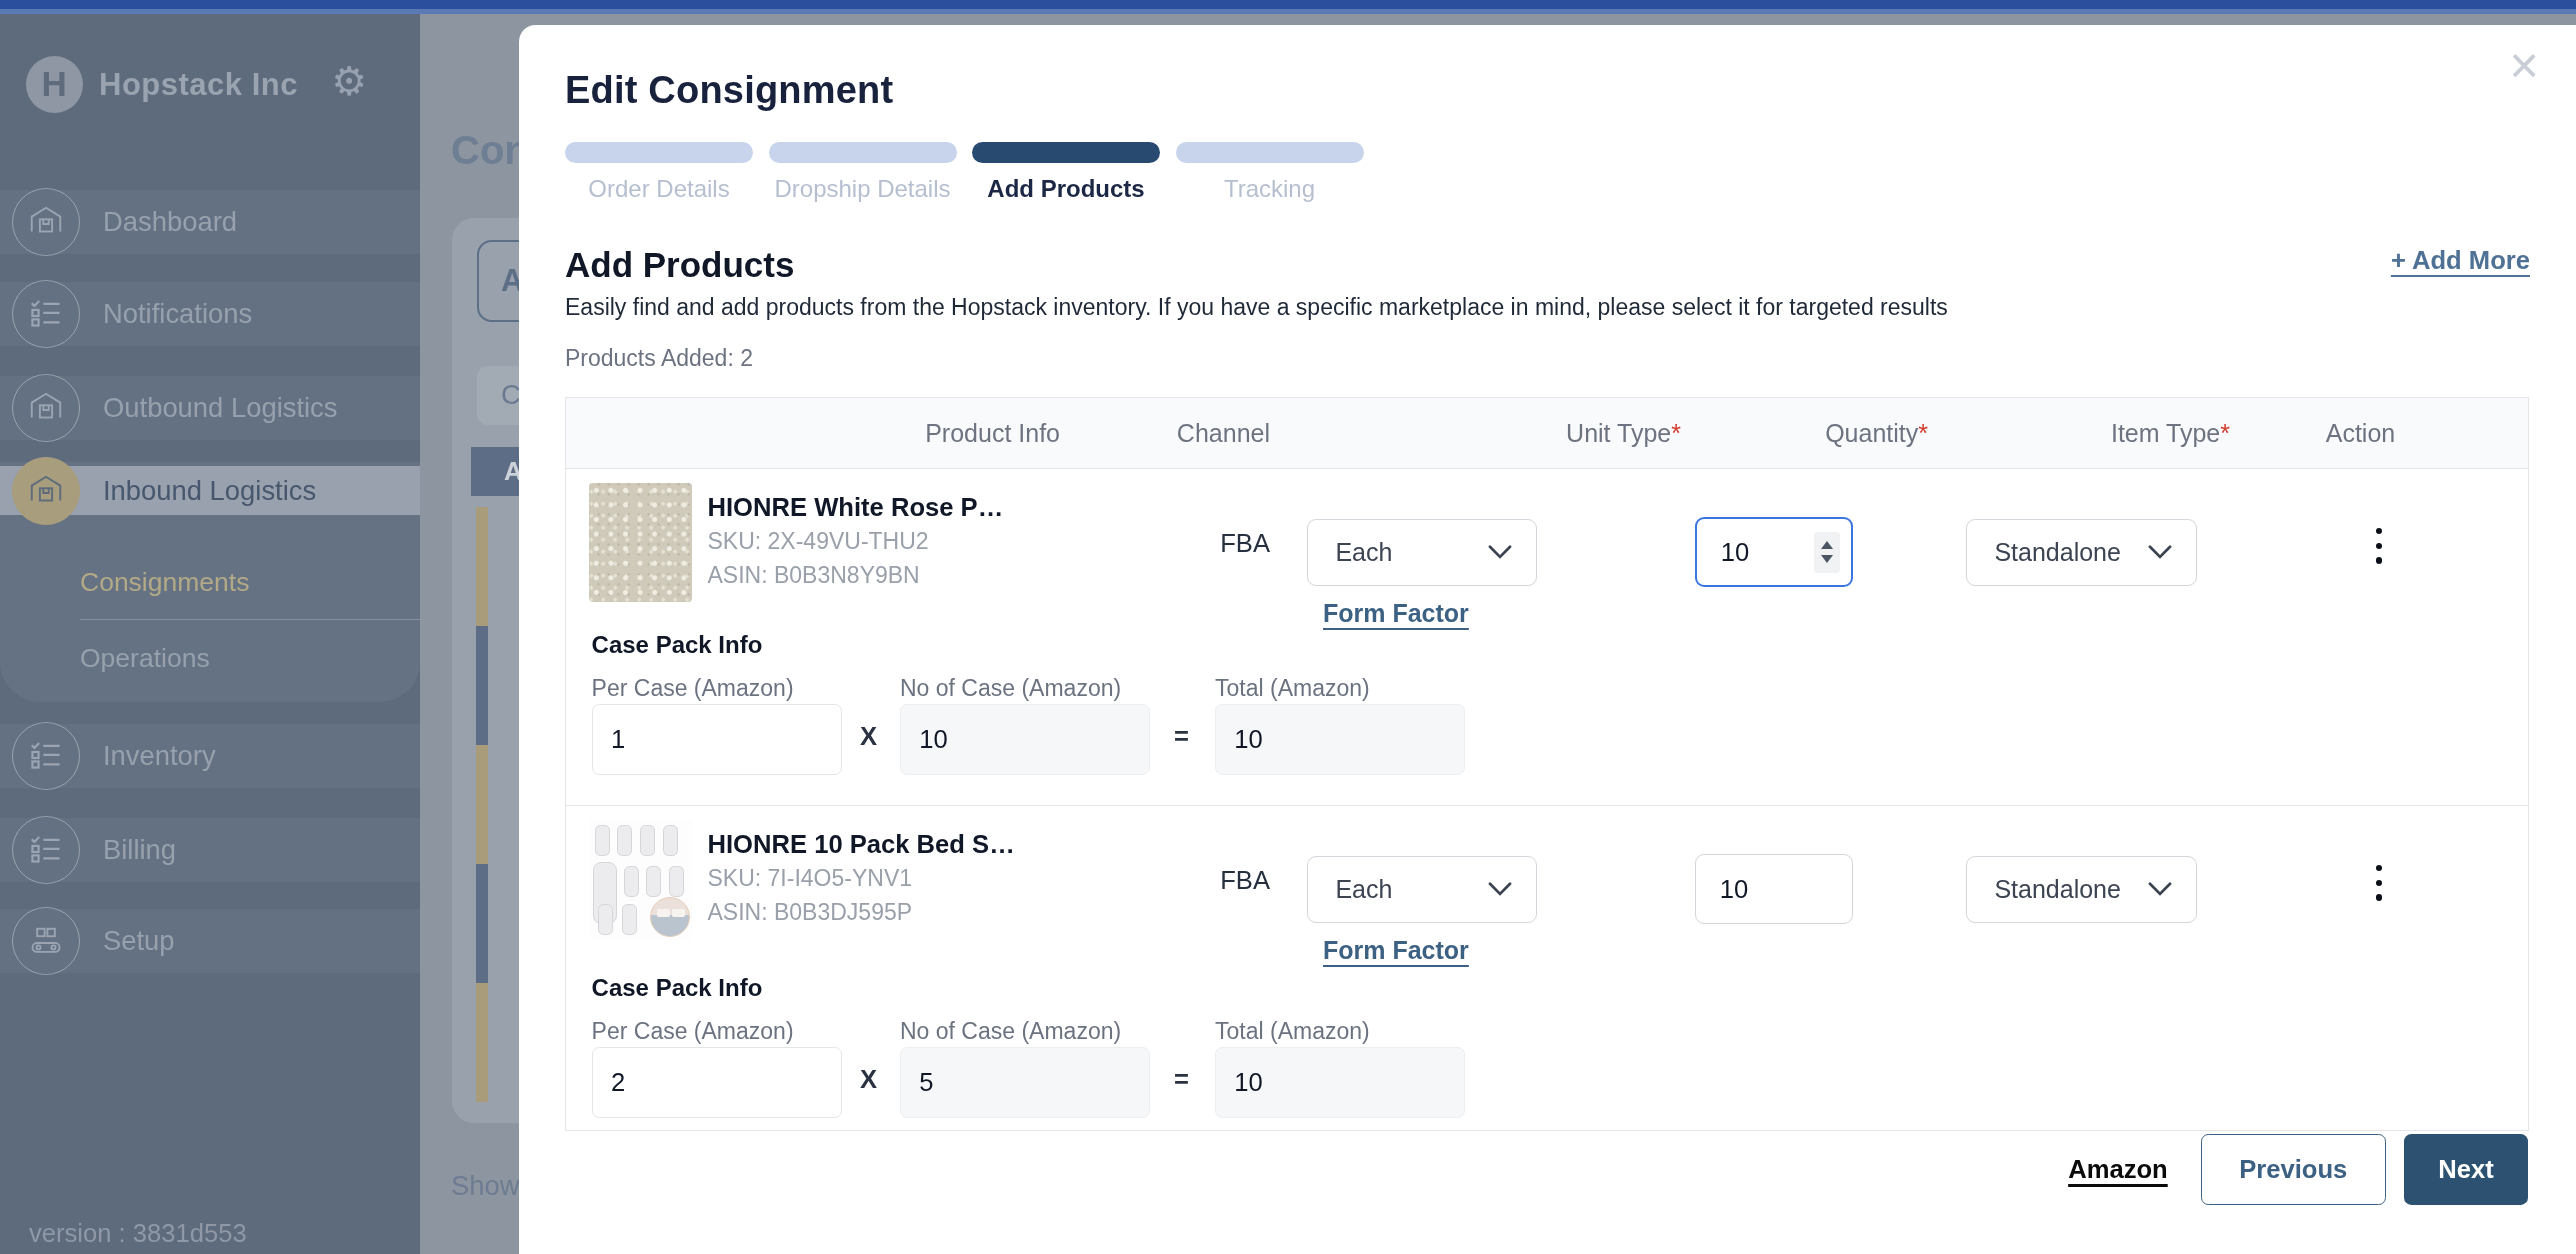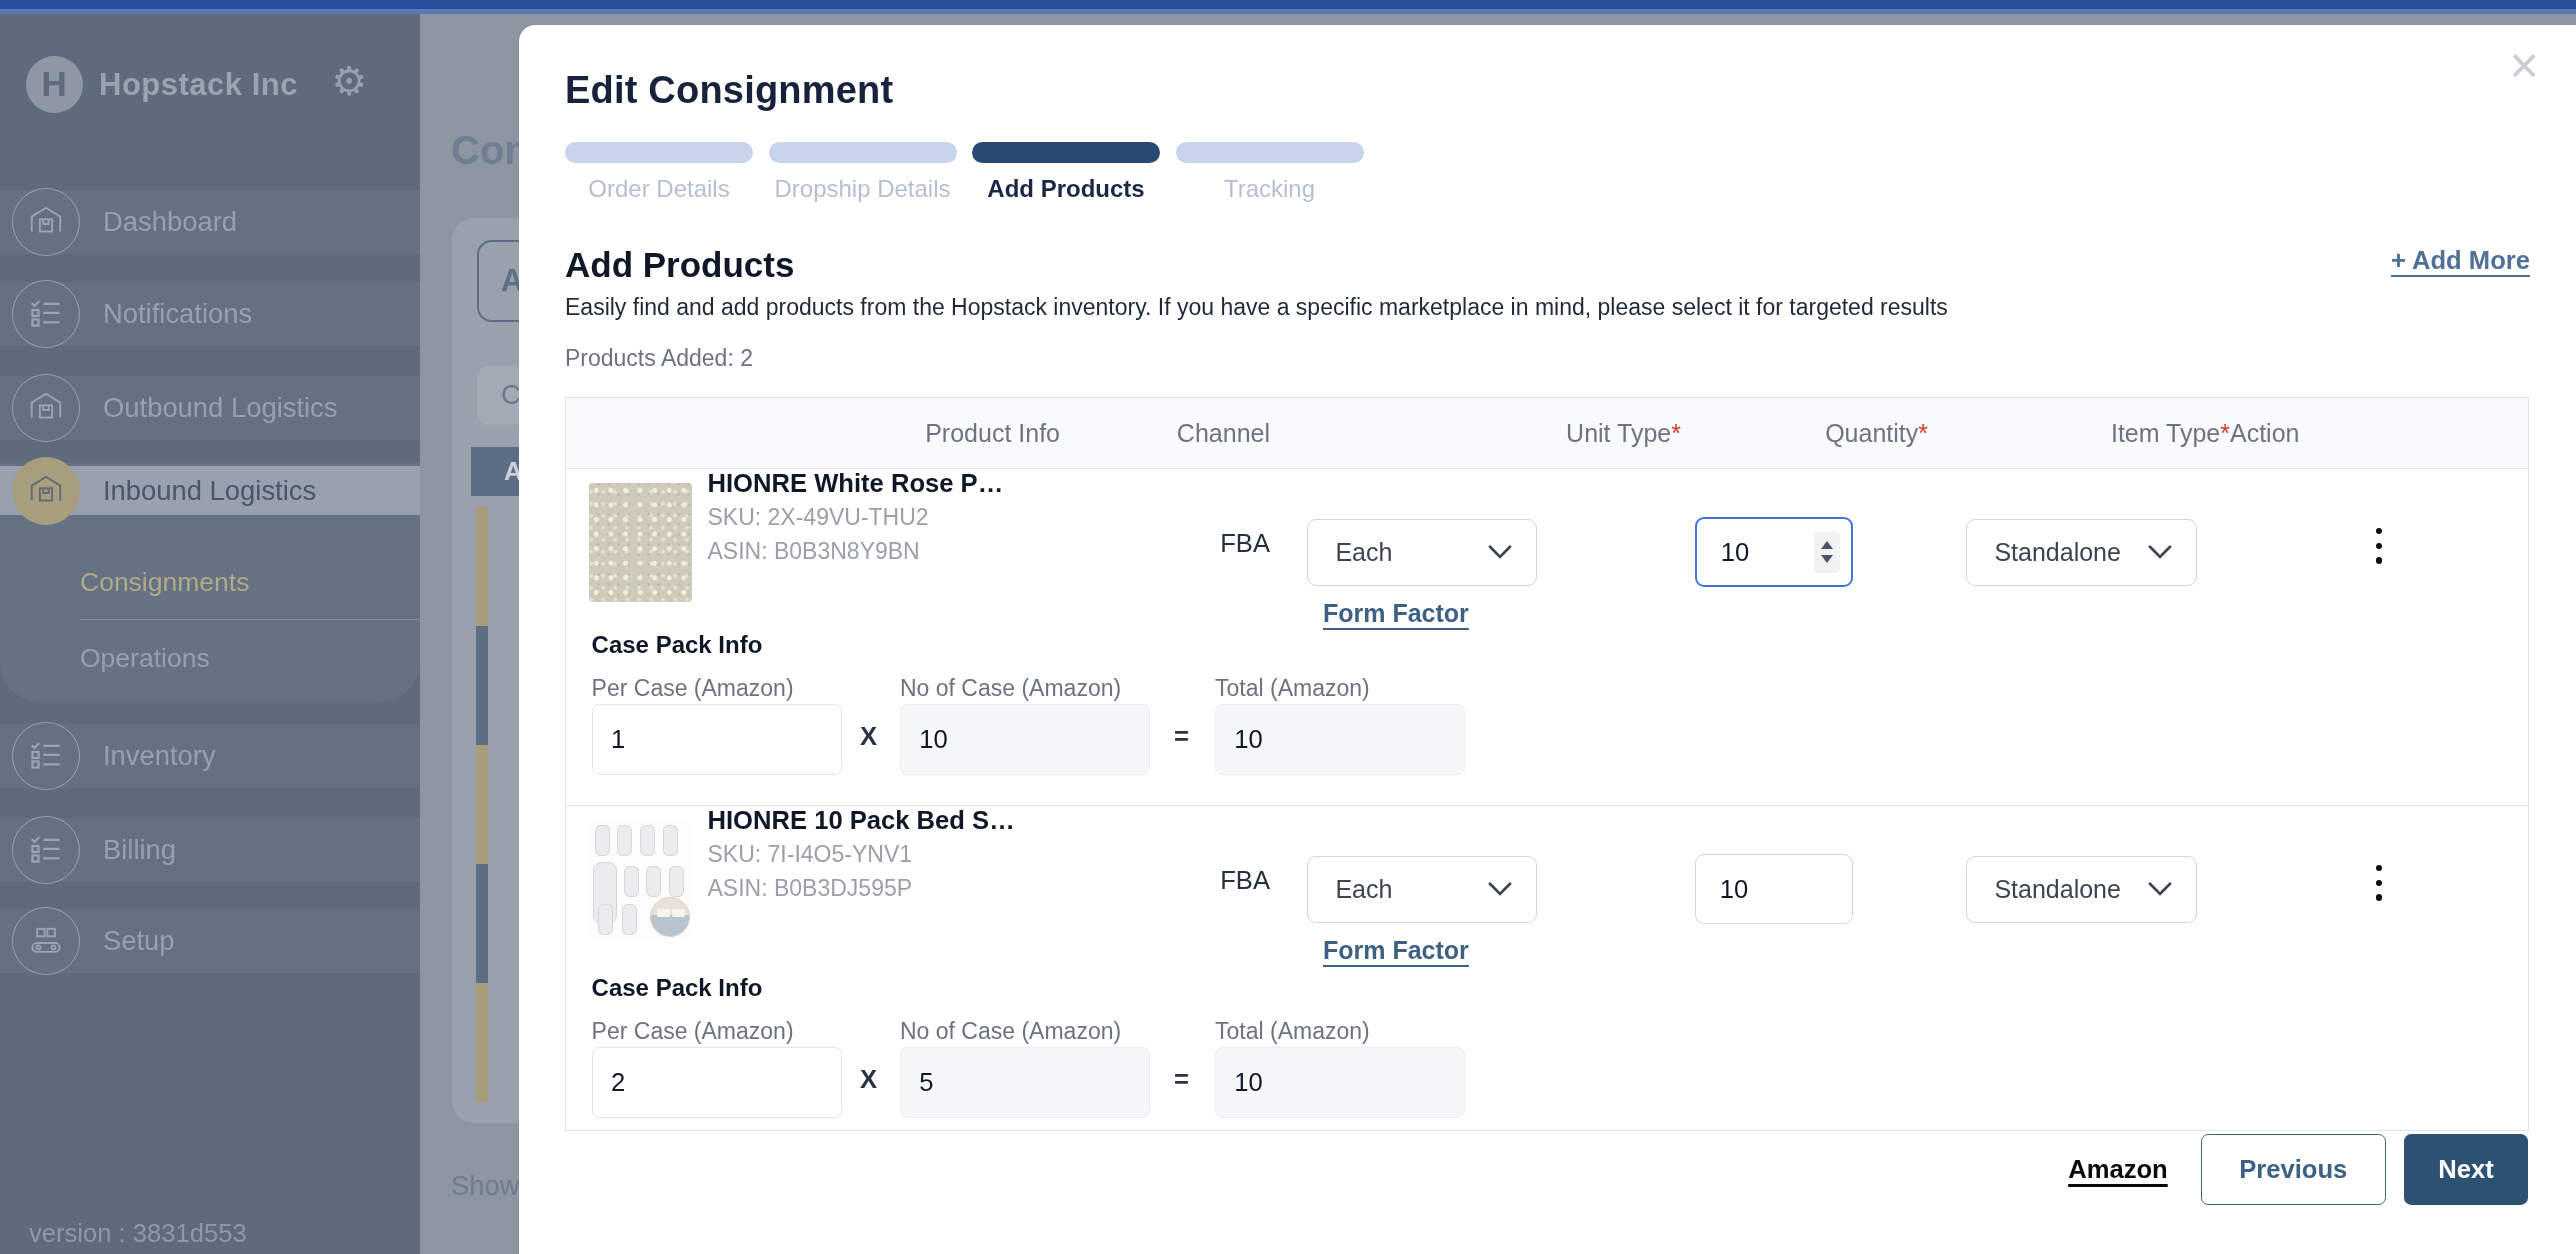--- a/index.html
+++ b/index.html
@@ -69,39 +69,39 @@
     text-decoration:underline; text-underline-offset:5.5px; }
   .products-added { margin-top:24px; font-size:23px; color:#6b7280; }
 
   
   .ptable { margin-top:25px; width:1964px; border:0.9px solid #e3e5e8; border-bottom:0.9px solid #e3e5e8; }
   .thead { display:grid; grid-template-columns:494px 210px 411px 247px 302px 1fr; height:71px;
     background:#f9fafb; border-bottom:0.9px solid #e3e5e8; align-items:center; }
   .th { font-size:25px; color:#6d7380; font-weight:500;text-align:right; }
   .th .star { color:#d23b2e; }
   .th.c1 { padding-left:16.5px; } .th.c2 { padding-left:27.4px; } .th.c3 { padding-left:45px; }
-  .th.c4 { padding-left:18.3px; } .th.c5 { padding-left:42px; } .th.c6 { text-align:left; padding-right:37px; }
+  .th.c4 { padding-left:18.3px; } .th.c5 { padding-left:42px; } .th.c6 { text-align:center; padding-right:37px; }
 
   .rowgroup2 { border-top:0.9px solid #e3e5e8; }
   .prod-line { display:grid; grid-template-columns:494px 210px 411px 247px 302px 1fr; }
   .rowgroup1 .prod-line { height:160px; } .rowgroup2 .prod-line { height:166px; }
 
   .pinfo { display:flex; padding-left:23px; }
   .pimg { width:103px; height:119px; margin-top:13.7px; border-radius:3.7px; flex:none; position:relative; overflow:hidden; }
   .pimg.rug { background-color:#cfcaba;
     background-image:radial-gradient(#efece1 22%, rgba(0,0,0,0) 23%), radial-gradient(#b9b3a0 18%, rgba(0,0,0,0) 19%), radial-gradient(#e4e0d2 20%, rgba(0,0,0,0) 21%);
     background-size:14.6px 14.6px, 10px 10px, 12px 12px; background-position:0 0, 4.6px 6.4px, 8.2px 2.7px; }
   .pimg.clips { background:#fdfdfd; }
   .clip { position:absolute; width:14.6px; height:31px; background:#ececee; border:0.9px solid #d6d6da; border-radius:5.5px; }
   .clip.big { width:24px; height:62px; border-radius:8.2px; }
   .inset { position:absolute; right:1.8px; bottom:1.8px; width:40px; height:40px; border-radius:50%; overflow:hidden;
     background:linear-gradient(180deg,#ece0da 0 45%, #b9c4cf 45% 100%); border:0.9px solid #e4cdb9; }
   .inset:before { content:""; position:absolute; left:5.5px; top:11px; width:12.8px; height:8.2px; background:#f7f4f0; border-radius:1.8px; }
   .inset:after { content:""; position:absolute; left:21px; top:11px; width:12.8px; height:8.2px; background:#f7f4f0; border-radius:1.8px; }
-  .ptext { margin-left:15.5px; }
+  .ptext { margin-left:15.5px; margin-top:24px; }
   .pname { font-size:25.6px; font-weight:700; color:#101828; white-space:nowrap; }
   .psku, .pasin { margin-top:6.4px; font-size:23px; color:#9aa0aa; }
   .channel { padding-left:27.4px; padding-top:60px; font-size:25.6px; color:#27303f;text-align:right; }
 
   .selectbox { width:230px; height:67px; margin-left:37px; margin-top:50px; border:1.8px solid #d3d6db; border-radius:9.1px;
     display:flex; align-items:center; justify-content:space-between; padding:0 24px 0 27.4px;
     font-size:25px; font-weight:500; color:#3c4452; background:#fff; }
   .selectbox.wide { width:231px; margin-left:38px; }
   .chev { flex:none; margin-left:11px; }
   .form-factor { display:inline-block; margin-left:53px; margin-top:12.8px; font-size:25px; font-weight:700; color:#3c6183;

